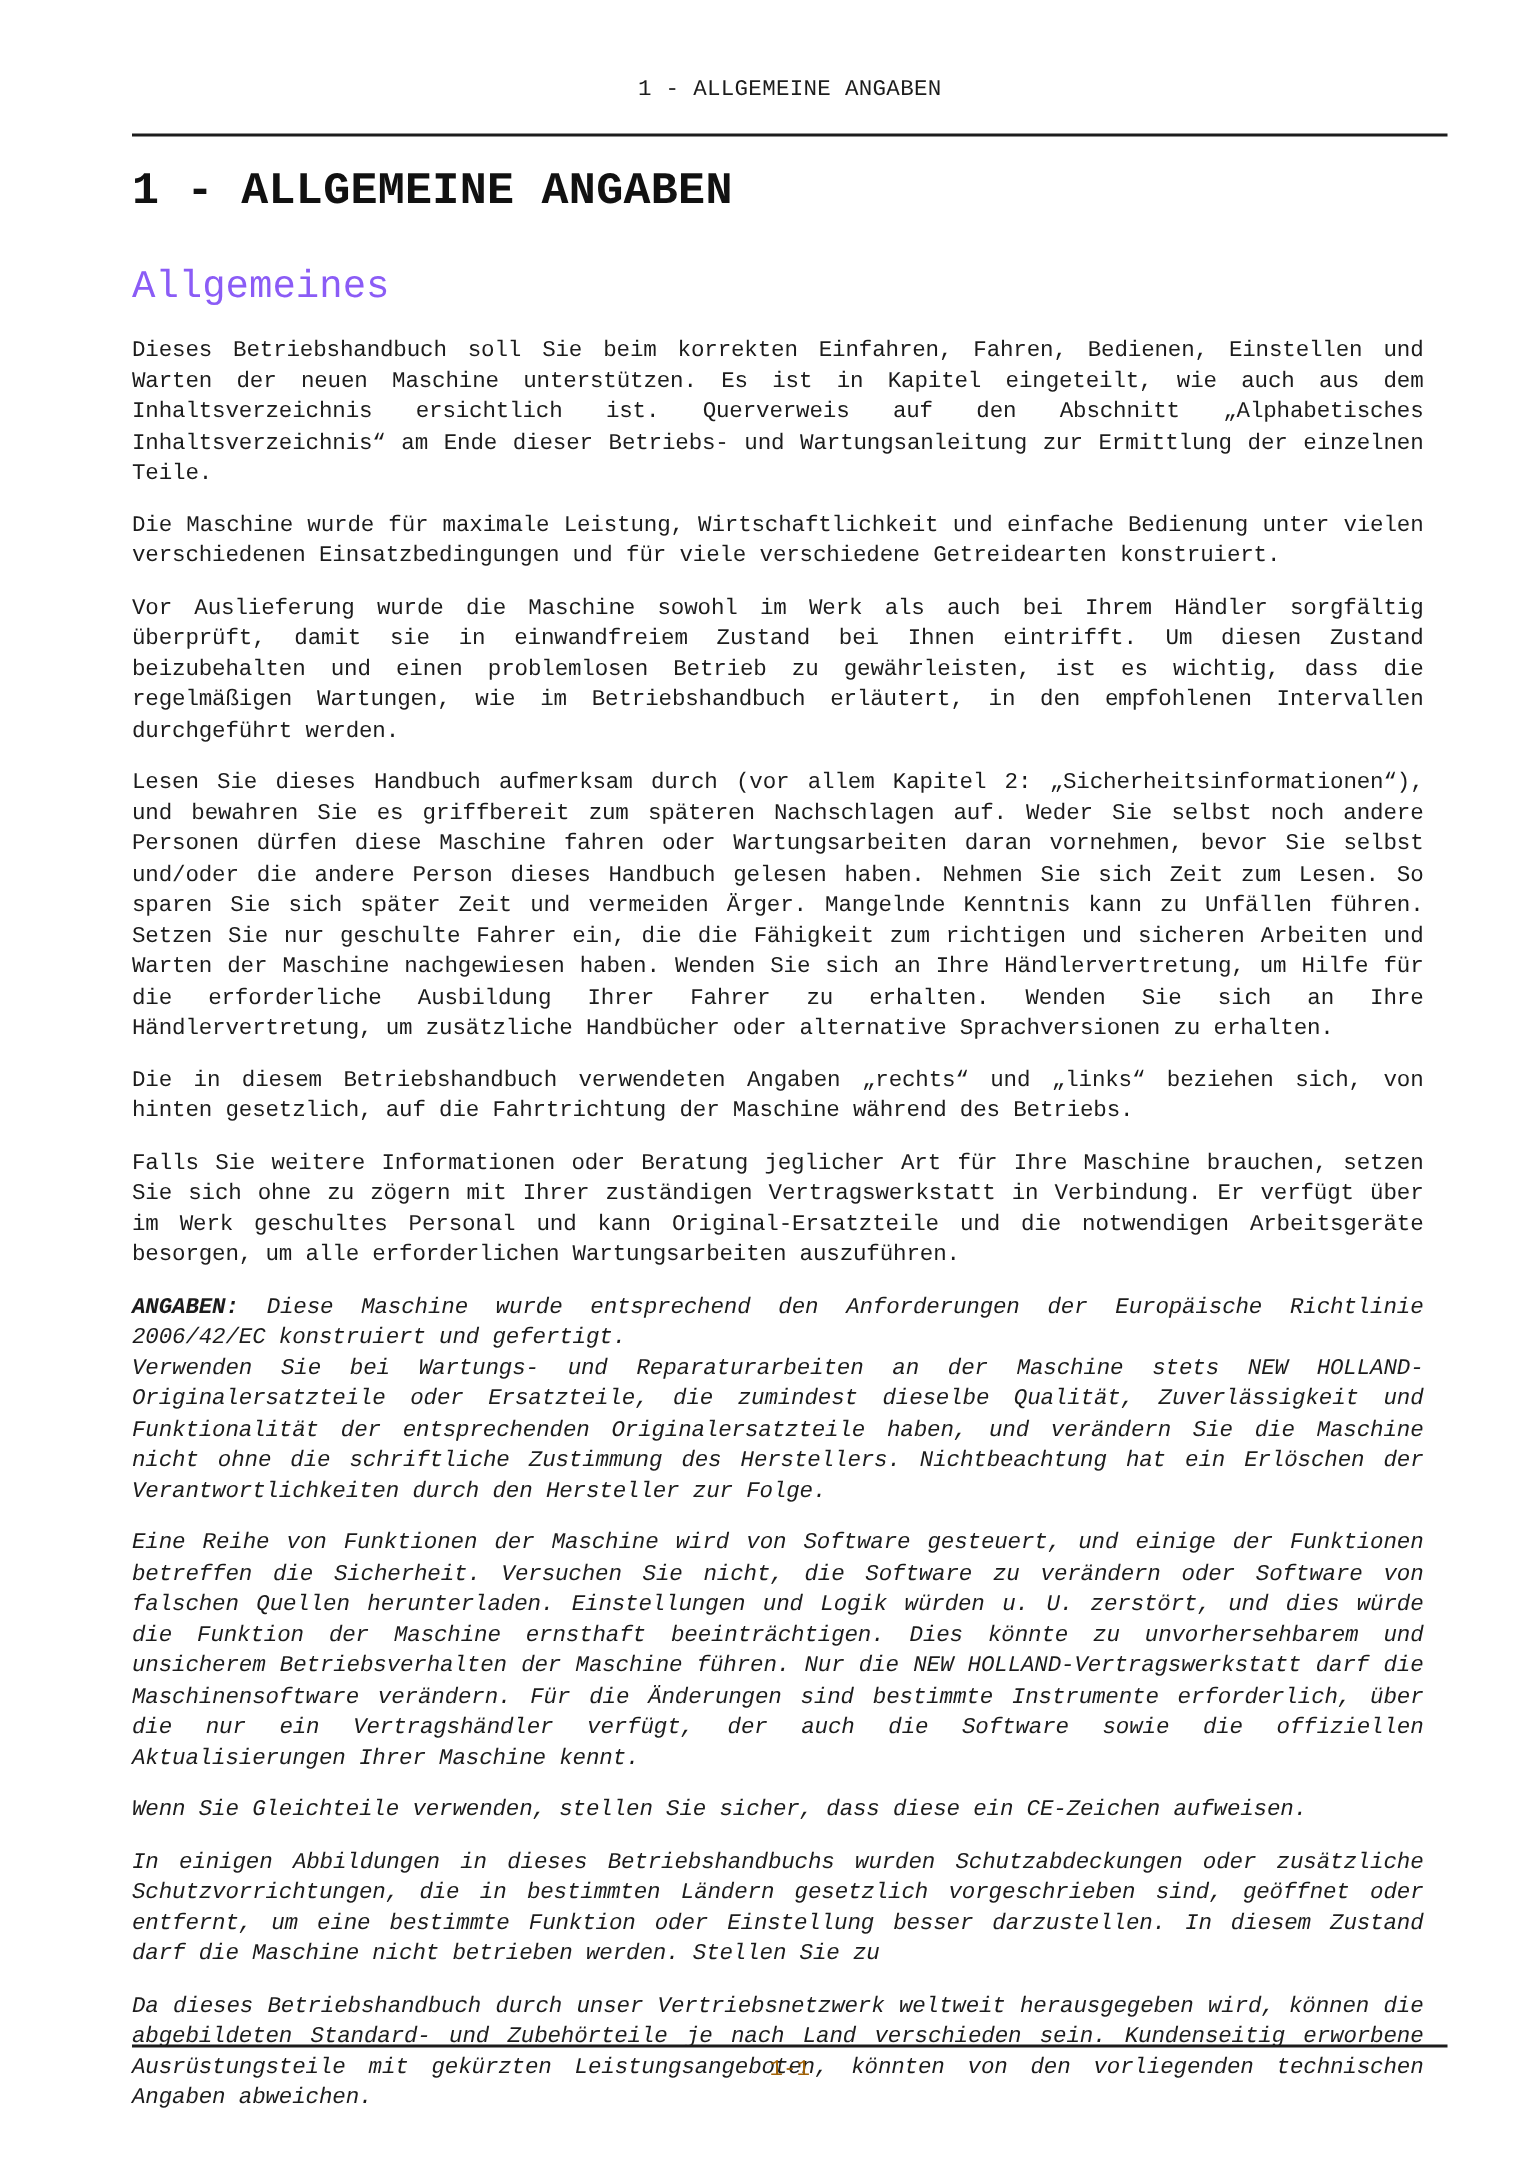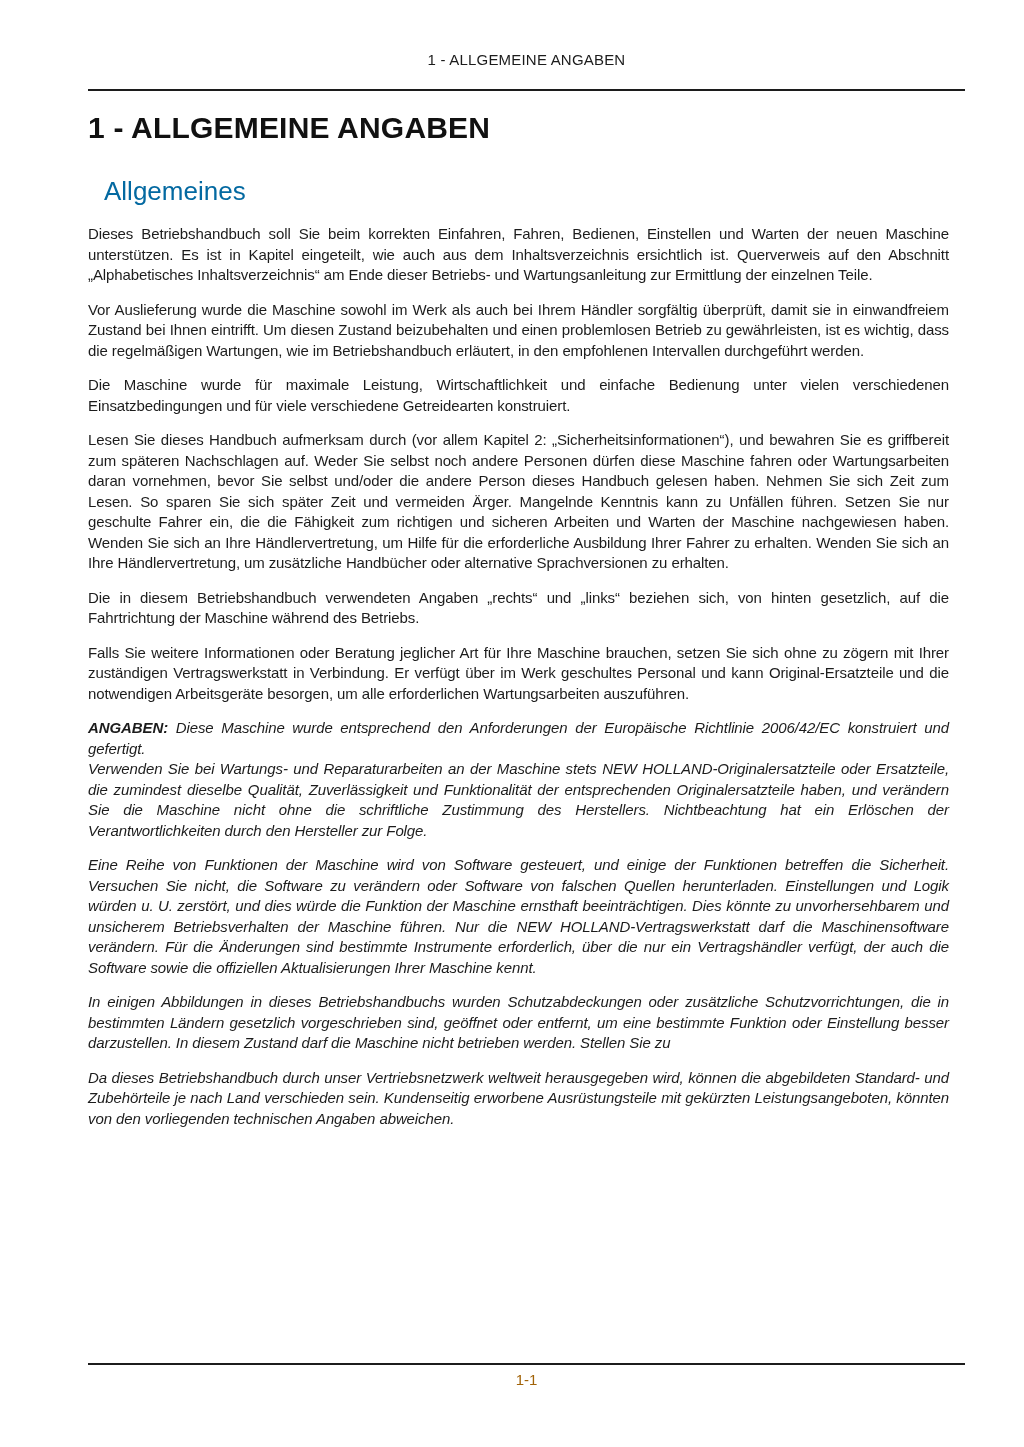--- a/index.html
+++ b/index.html
@@ -6,21 +6,21 @@
     margin: 0;
     padding: 0;
     background: #ffffff;
   }
   .page {
     position: relative;
     width: 1024px;
     height: 1447px;
     background: #ffffff;
     color: #1a1a1a;
-    font-family: Liberation Sans, sans-serif;
+    font-family: Liberation Mono, monospace;
     box-sizing: border-box;
     overflow: hidden;
   }
   .content {
     position: absolute;
     left: 88px;
     top: 0;
     width: 877px;
   }
   .running-title {
@@ -41,25 +41,25 @@
   }
   .page-title {
     margin: 21px 0 0 0;
     font-size: 30px;
     line-height: 32px;
     font-weight: bold;
     letter-spacing: 0.2px;
     color: #111111;
   }
   .section-heading {
-    margin: 33px 0 0 16px;
+    margin: 33px 0 0 0;
     font-size: 26px;
     line-height: 28px;
     font-weight: 400;
-    color: #0369a1;
+    color: #8b5cf6;
   }
   .body-text {
     margin-top: 19px;
   }
   .para {
     margin: 0 16px 14px 0;
     font-size: 15px;
     line-height: 20.5px;
     text-align: justify;
     letter-spacing: -0.1px;
@@ -102,38 +102,39 @@
     </header>
 
     <h1 class="page-title">1 - ALLGEMEINE ANGABEN</h1>
 
     <h2 class="section-heading">Allgemeines</h2>
 
     <main class="body-text">
 
       <p class="para">Dieses Betriebshandbuch soll Sie beim korrekten Einfahren, Fahren, Bedienen, Einstellen und Warten der neuen Maschine unterstützen. Es ist in Kapitel eingeteilt, wie auch aus dem Inhaltsverzeichnis ersichtlich ist. Querverweis auf den Abschnitt „Alphabetisches Inhaltsverzeichnis“ am Ende dieser Betriebs- und Wartungsanleitung zur Ermittlung der einzelnen Teile.</p>
 
+      <p class="para">Die Maschine wurde für maximale Leistung, Wirtschaftlichkeit und einfache Bedienung unter vielen verschiedenen Einsatzbedingungen und für viele verschiedene Getreidearten konstruiert.</p>
+
       <p class="para">Vor Auslieferung wurde die Maschine sowohl im Werk als auch bei Ihrem Händler sorgfältig überprüft, damit sie in einwandfreiem Zustand bei Ihnen eintrifft. Um diesen Zustand beizubehalten und einen problemlosen Betrieb zu gewährleisten, ist es wichtig, dass die regelmäßigen Wartungen, wie im Betriebshandbuch erläutert, in den empfohlenen Intervallen durchgeführt werden.</p>
-
-      <p class="para">Die Maschine wurde für maximale Leistung, Wirtschaftlichkeit und einfache Bedienung unter vielen verschiedenen Einsatzbedingungen und für viele verschiedene Getreidearten konstruiert.</p>
 
       <p class="para">Lesen Sie dieses Handbuch aufmerksam durch (vor allem Kapitel 2: „Sicherheitsinformationen“), und bewahren Sie es griffbereit zum späteren Nachschlagen auf. Weder Sie selbst noch andere Personen dürfen diese Maschine fahren oder Wartungsarbeiten daran vornehmen, bevor Sie selbst und/oder die andere Person dieses Handbuch gelesen haben. Nehmen Sie sich Zeit zum Lesen. So sparen Sie sich später Zeit und vermeiden Ärger. Mangelnde Kenntnis kann zu Unfällen führen. Setzen Sie nur geschulte Fahrer ein, die die Fähigkeit zum richtigen und sicheren Arbeiten und Warten der Maschine nachgewiesen haben. Wenden Sie sich an Ihre Händlervertretung, um Hilfe für die erforderliche Ausbildung Ihrer Fahrer zu erhalten. Wenden Sie sich an Ihre Händlervertretung, um zusätzliche Handbücher oder alternative Sprachversionen zu erhalten.</p>
 
       <p class="para">Die in diesem Betriebshandbuch verwendeten Angaben „rechts“ und „links“ beziehen sich, von hinten gesetzlich, auf die Fahrtrichtung der Maschine während des Betriebs.</p>
 
       <p class="para">Falls Sie weitere Informationen oder Beratung jeglicher Art für Ihre Maschine brauchen, setzen Sie sich ohne zu zögern mit Ihrer zuständigen Vertragswerkstatt in Verbindung. Er verfügt über im Werk geschultes Personal und kann Original-Ersatzteile und die notwendigen Arbeitsgeräte besorgen, um alle erforderlichen Wartungsarbeiten auszuführen.</p>
 
       <p class="para italic">
         <span><strong class="note-lead">ANGABEN:</strong> <span>Diese Maschine wurde entsprechend den Anforderungen der Europäische Richtlinie 2006/42/EC konstruiert und gefertigt.</span></span>
         <span class="note-second">Verwenden Sie bei Wartungs- und Reparaturarbeiten an der Maschine stets NEW HOLLAND-Originalersatzteile oder Ersatzteile, die zumindest dieselbe Qualität, Zuverlässigkeit und Funktionalität der entsprechenden Originalersatzteile haben, und verändern Sie die Maschine nicht ohne die schriftliche Zustimmung des Herstellers. Nichtbeachtung hat ein Erlöschen der Verantwortlichkeiten durch den Hersteller zur Folge.</span>
       </p>
 
       <p class="para italic">Eine Reihe von Funktionen der Maschine wird von Software gesteuert, und einige der Funktionen betreffen die Sicherheit. Versuchen Sie nicht, die Software zu verändern oder Software von falschen Quellen herunterladen. Einstellungen und Logik würden u. U. zerstört, und dies würde die Funktion der Maschine ernsthaft beeinträchtigen. Dies könnte zu unvorhersehbarem und unsicherem Betriebsverhalten der Maschine führen. Nur die NEW HOLLAND-Vertragswerkstatt darf die Maschinensoftware verändern. Für die Änderungen sind bestimmte Instrumente erforderlich, über die nur ein Vertragshändler verfügt, der auch die Software sowie die offiziellen Aktualisierungen Ihrer Maschine kennt.</p>
 
 
+      <p class="para italic">Wenn Sie Gleichteile verwenden, stellen Sie sicher, dass diese ein CE-Zeichen aufweisen.</p>
 
       <p class="para italic">In einigen Abbildungen in dieses Betriebshandbuchs wurden Schutzabdeckungen oder zusätzliche Schutzvorrichtungen, die in bestimmten Ländern gesetzlich vorgeschrieben sind, geöffnet oder entfernt, um eine bestimmte Funktion oder Einstellung besser darzustellen. In diesem Zustand darf die Maschine nicht betrieben werden. Stellen Sie zu</p>
 
       <p class="para italic">Da dieses Betriebshandbuch durch unser Vertriebsnetzwerk weltweit herausgegeben wird, können die abgebildeten Standard- und Zubehörteile je nach Land verschieden sein. Kundenseitig erworbene Ausrüstungsteile mit gekürzten Leistungsangeboten, könnten von den vorliegenden technischen Angaben abweichen.</p>
 
     </main>
   </div>
 
   <footer class="footer">
     <hr class="rule">

